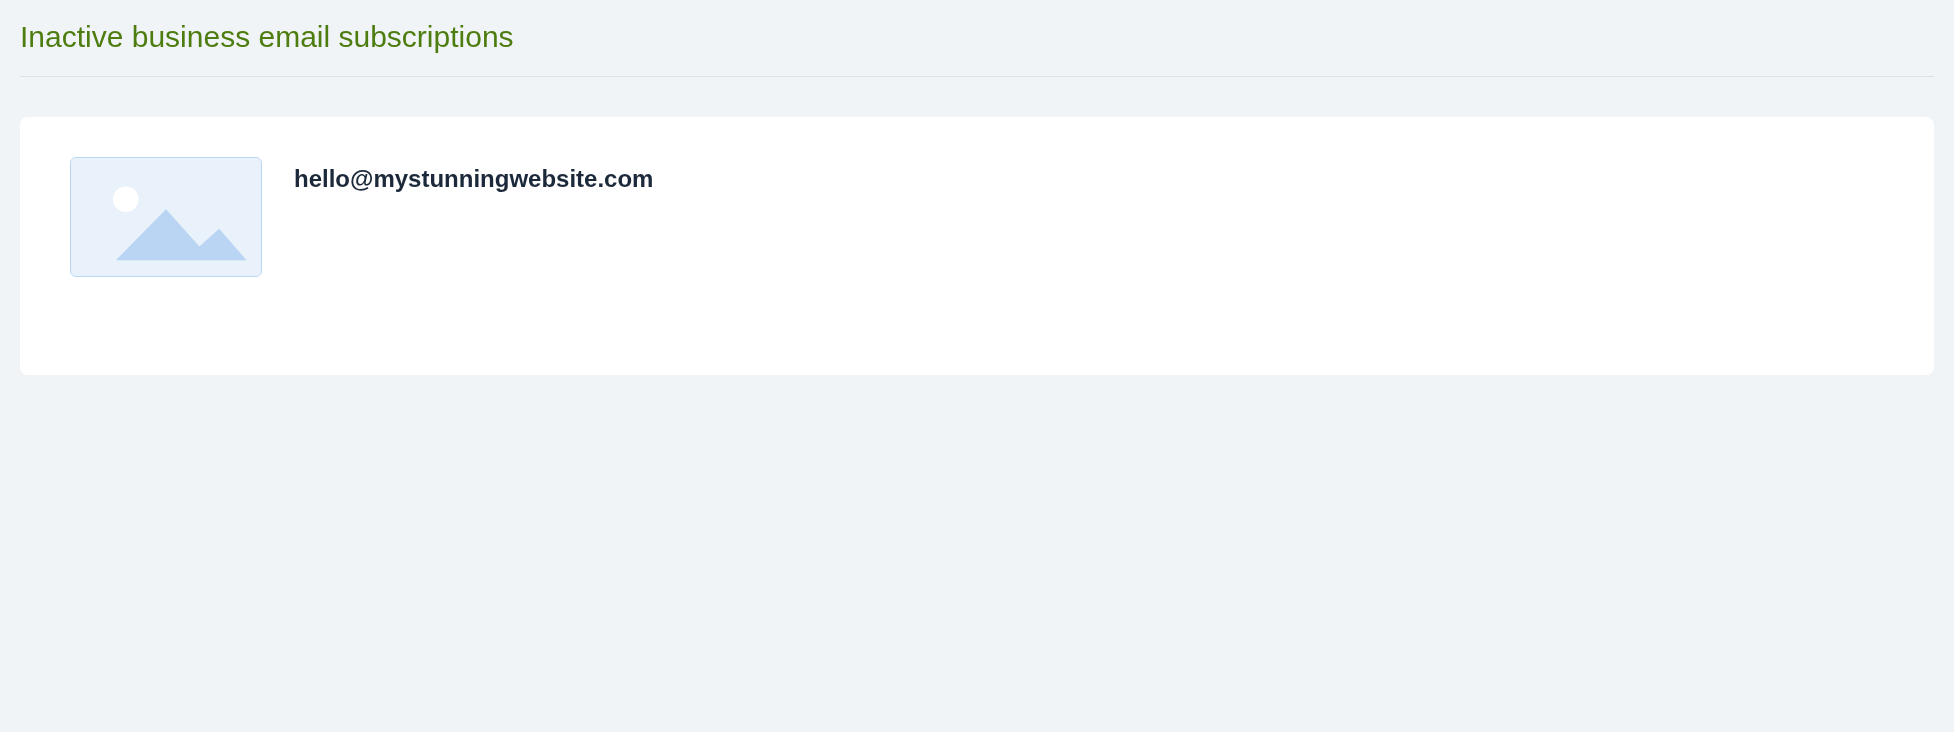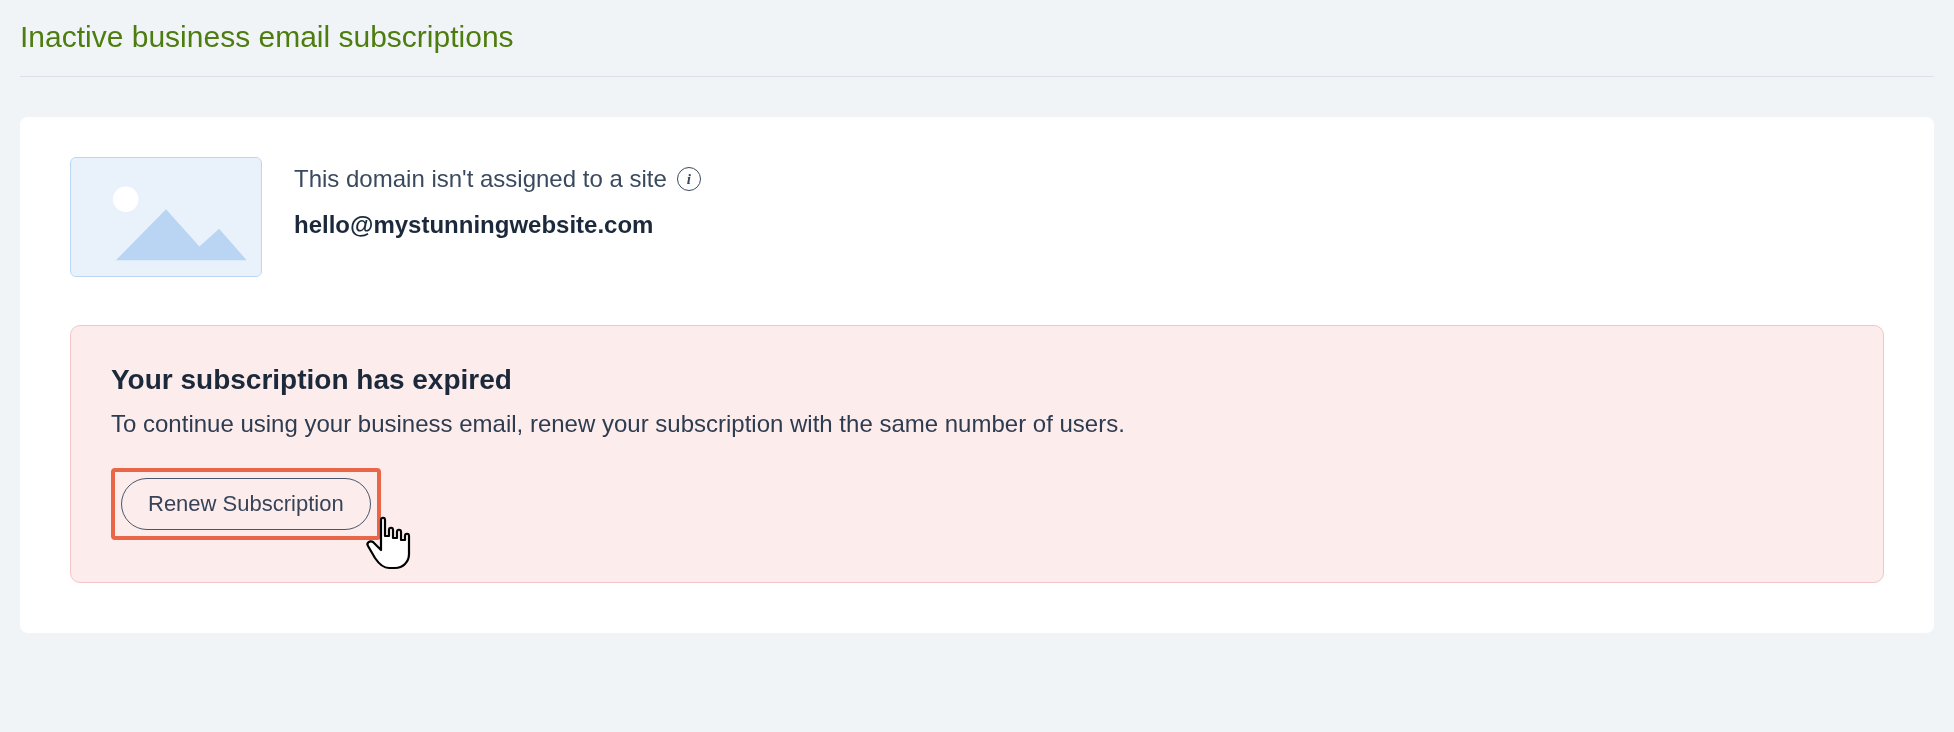--- a/index.html
+++ b/index.html
@@ -132,32 +132,18 @@
 
   <div class="domain-row">
     <div class="thumb">
       <svg viewBox="0 0 192 120">
         <rect x="0" y="0" width="192" height="120" fill="#e9f1fb"></rect>
         <circle cx="55" cy="42" r="13" fill="#ffffff"></circle>
         <polygon points="45,104 96,52 130,90 150,72 178,104" fill="#b9d5f3"></polygon>
       </svg>
     </div>
     <div class="domain-info">
-      <div class="assign-line">
-        <span>This domain isn't assigned to a site</span>
-        <span class="info-icon">i</span>
-      </div>
       <div class="email">hello@mystunningwebsite.com</div>
     </div>
   </div>
 
-  <div class="alert">
-    <div class="alert-title">Your subscription has expired</div>
-    <div class="alert-desc">To continue using your business email, renew your subscription with the same number of users.</div>
-    <div class="btn-wrap">
-      <button class="renew-btn">Renew Subscription</button>
-      <svg class="cursor" viewBox="0 0 50 56">
-        <path d="M18 6 C18 3 22 3 22 6 L22 22 L26 22 L26 16 C26 13 30 13 30 16 L30 24 L34 24 L34 18 C34 15 38 15 38 18 L38 26 L42 26 L42 22 C42 19 46 19 46 22 L46 40 C46 48 40 54 32 54 L26 54 C20 54 16 50 12 44 L5 32 C3 29 7 26 10 28 L18 36 Z" fill="#ffffff" stroke="#000000" stroke-width="2.2" stroke-linejoin="round"></path>
-      </svg>
-    </div>
-  </div>
 
 </div>
 
 </body></html>

